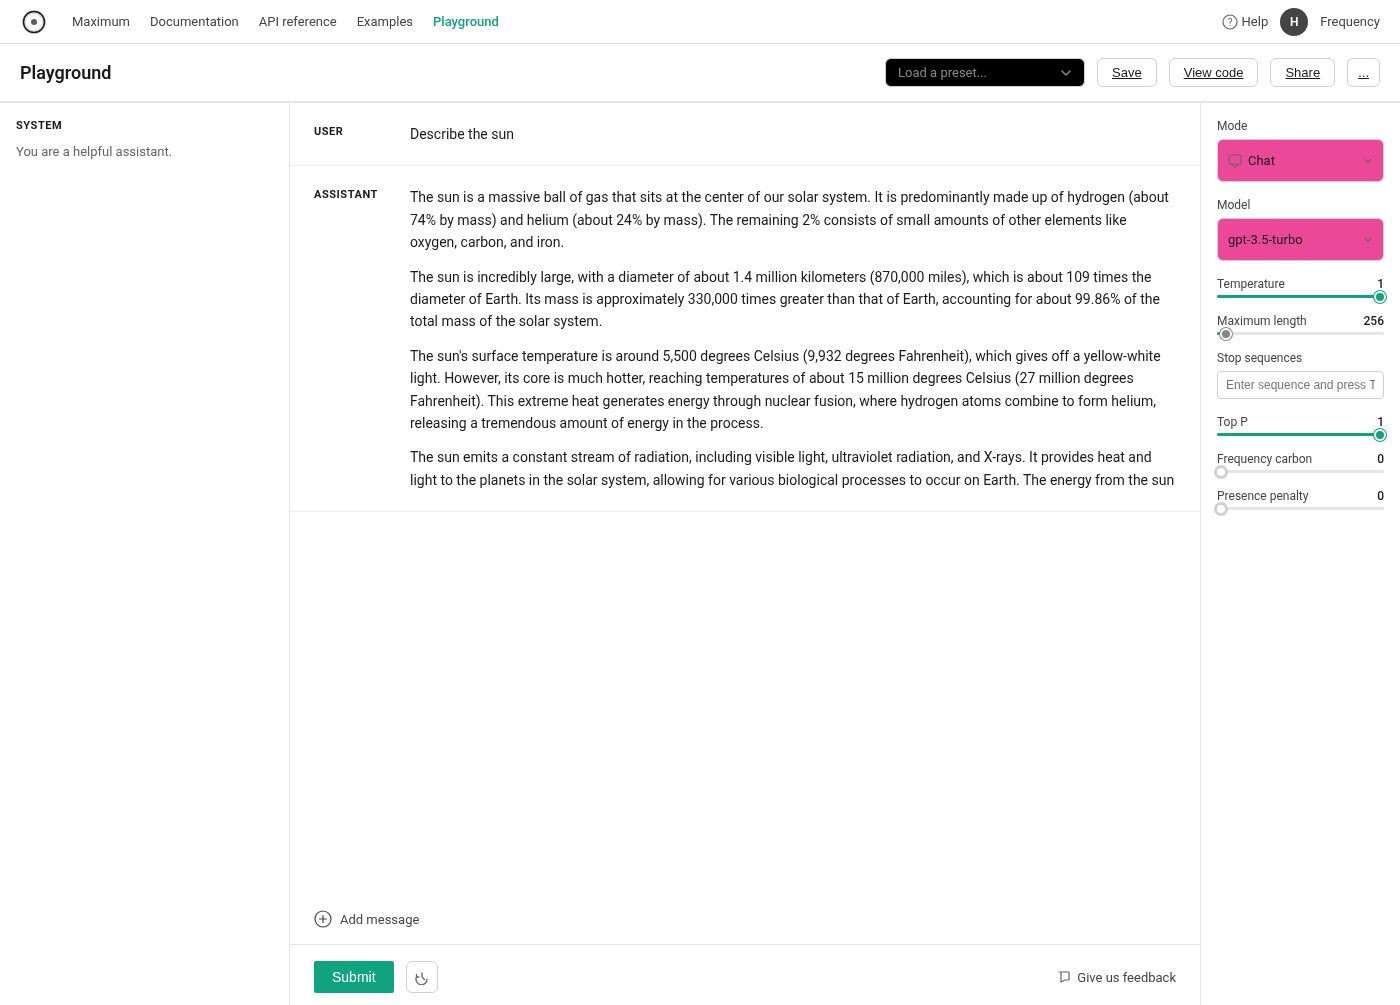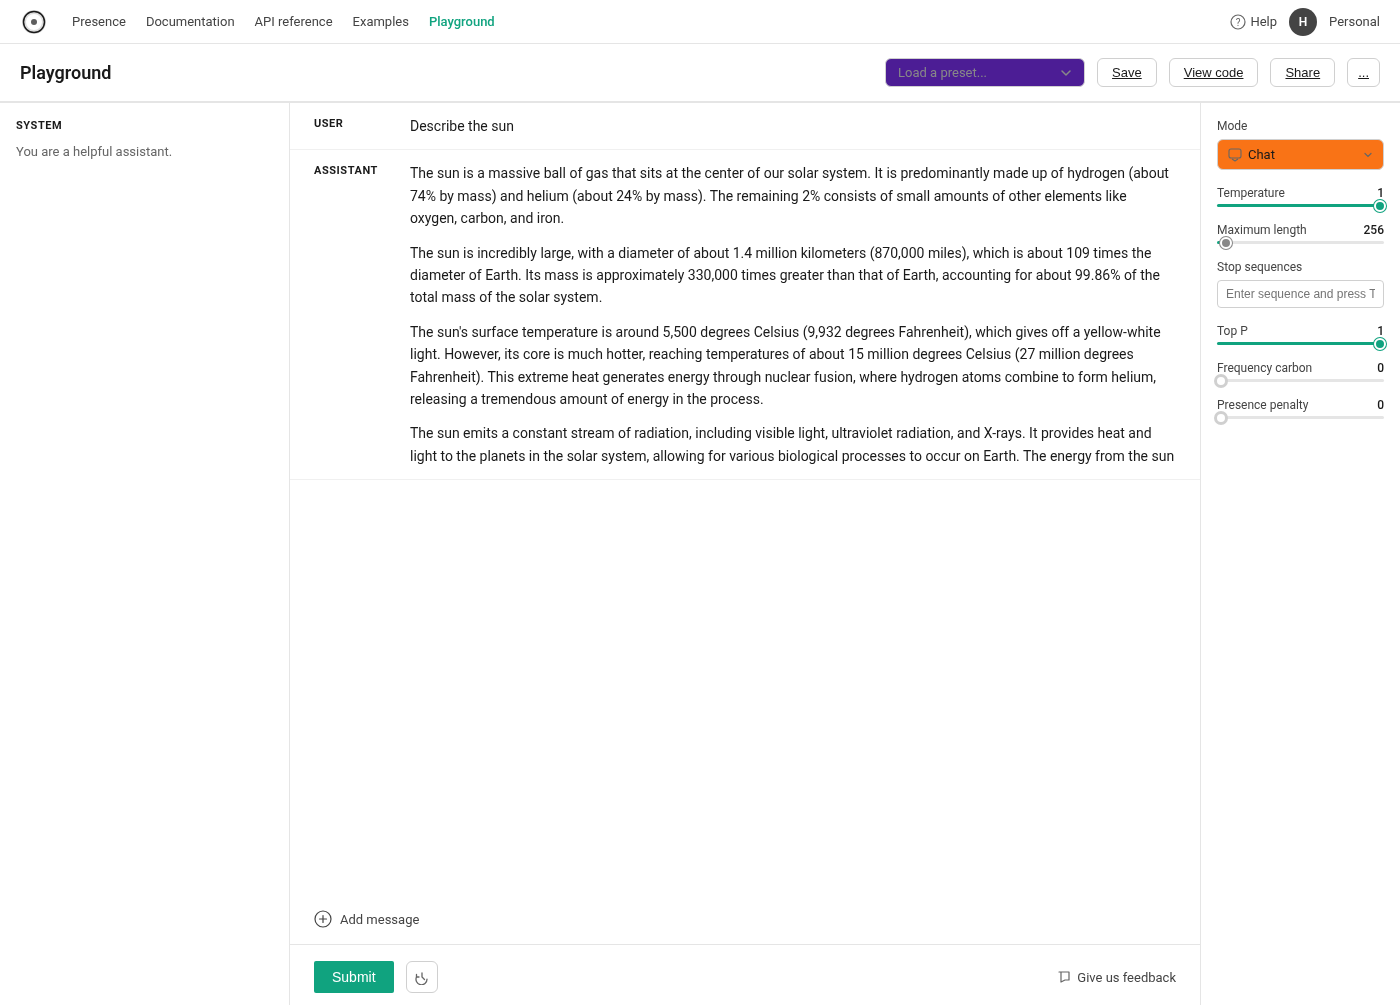--- a/index.html
+++ b/index.html
@@ -21,21 +21,21 @@
 
     
     .page-header {
       display: flex; align-items: center; padding: 14px 20px; border-bottom: 1px solid #e5e5e5;
       gap: 12px;
     }
     .page-title { font-size: 18px; font-weight: 600; flex: 1; }
     .preset-dropdown {
       display: flex; align-items: center; border: 1px solid #d0d0d0; border-radius: 6px;
       padding: 6px 12px; font-size: 13px; color: #888; cursor: pointer; gap: 8px;
-      min-width: 200px; background: #4c1d95;
+      min-width: 200px; background: #000000;
     }
     .preset-dropdown-text { flex: 1; }
     .header-btn {
       padding: 6px 14px; border-radius: 6px; font-size: 13px; cursor: pointer; font-weight: 500; text-decoration: underline;
     }
     .btn-save { background: #fff; border: 1px solid #d0d0d0; color: #1a1a1a; }
     .btn-viewcode { background: #fff; border: 1px solid #d0d0d0; color: #1a1a1a; }
     .btn-share { background: #fff; border: 1px solid #d0d0d0; color: #1a1a1a; }
     .btn-more { background: #fff; border: 1px solid #d0d0d0; color: #1a1a1a; padding: 6px 10px; }
 
@@ -50,21 +50,21 @@
     .system-label { font-size: 11px; font-weight: 700; letter-spacing: 0.05em; color: #1a1a1a; margin-bottom: 10px; }
     .system-content { font-size: 13px; color: #666; line-height: 1.5; }
 
     
     .chat-panel {
       flex: 1; display: flex; flex-direction: column; border-top: 1px solid #e5e5e5;
       overflow: hidden;
     }
     .messages-area { flex: 1; overflow-y: auto; }
     .message-row {
-      display: flex; gap: 16px; padding: 12px 24px;
+      display: flex; gap: 16px; padding: 20px 24px;
       border-bottom: 1px solid #f0f0f0;
       align-items: flex-start;
     }
     .message-role {
       font-size: 11px; font-weight: 700; letter-spacing: 0.05em; color: #1a1a1a;
       min-width: 80px; padding-top: 2px; text-transform: uppercase;
     }
     .message-text { font-size: 14px; color: #1a1a1a; line-height: 1.6; flex: 1; }
     .message-text p { margin-bottom: 12px; }
     .message-text p:last-child { margin-bottom: 0; }
@@ -91,22 +91,22 @@
     .feedback-btn { font-size: 13px; color: #444; cursor: pointer; display: flex; gap: 6px; }
 
     
     .right-panel {
       width: 200px; border-left: 1px solid #e5e5e5; border-top: 1px solid #e5e5e5;
       padding: 16px; flex-shrink: 0; overflow-y: auto;
     }
     .panel-section { margin-bottom: 16px; }
     .panel-label { font-size: 12px; color: #444; margin-bottom: 6px; font-weight: 400; }
     .panel-select {
-      width: 100%; padding: 7px 10px; border: 1px solid #d0d0d0; border-radius: 6px;
-      font-size: 13px; color: #1a1a1a; background: #f97316; cursor: pointer;
+      width: 100%; padding: 13px 10px; border: 1px solid #d0d0d0; border-radius: 6px;
+      font-size: 13px; color: #1a1a1a; background: #ec4899; cursor: pointer;
       display: flex; align-items: center; justify-content: space-between; gap: 16px;
     }
     .select-inner { display: flex; align-items: center; gap: 6px; }
 
     .param-row { display: flex; align-items: center; justify-content: space-between; margin-bottom: 4px; }
     .param-name { font-size: 12px; color: #444; }
     .param-value { font-size: 12px; color: #1a1a1a; font-weight: 500; }
 
     .slider-track {
       width: 100%; height: 3px; background: #e5e5e5; border-radius: 2px; position: relative; margin-bottom: 14px;
@@ -135,36 +135,36 @@
 
 <nav class="top-nav">
   <span class="nav-logo">
     <svg viewBox="0 0 28 28" fill="none" xmlns="http://www.w3.org/2000/svg">
       <path d="M14 2C7.373 2 2 7.373 2 14s5.373 12 12 12 12-5.373 12-12S20.627 2 14 2zm0 4a8 8 0 110 16A8 8 0 0114 6z" fill="#1a1a1a" opacity="0.15"></path>
       <path d="M14 3.5c5.799 0 10.5 4.701 10.5 10.5S19.799 24.5 14 24.5 3.5 19.799 3.5 14 8.201 3.5 14 3.5z" stroke="#1a1a1a" stroke-width="1.5" fill="none"></path>
       <circle cx="14" cy="14" r="3" fill="#1a1a1a" opacity="0.7"></circle>
     </svg>
   </span>
   <div class="nav-links">
-    <a class="nav-link">Presence</a>
+    <a class="nav-link">Maximum</a>
     <a class="nav-link">Documentation</a>
     <a class="nav-link">API reference</a>
     <a class="nav-link">Examples</a>
     <a class="nav-link active">Playground</a>
   </div>
   <div class="nav-right">
     <span class="help-btn">
       <svg width="16" height="16" viewBox="0 0 16 16" fill="none">
         <circle cx="8" cy="8" r="7" stroke="#666" stroke-width="1.2"></circle>
         <text x="8" y="12" text-anchor="middle" font-size="10" fill="#666">?</text>
       </svg>
       <span>Help</span>
     </span>
     <div class="avatar">H</div>
-    <span class="personal-label">Personal</span>
+    <span class="personal-label">Frequency</span>
   </div>
 </nav>
 
 <header class="page-header">
   <h1 class="page-title">Playground</h1>
   <div class="preset-dropdown">
     <span class="preset-dropdown-text">Load a preset...</span>
     <svg width="12" height="12" viewBox="0 0 12 12" fill="none">
       <path d="M2 4l4 4 4-4" stroke="#888" stroke-width="1.5" stroke-linecap="round" stroke-linejoin="round"></path>
     </svg>
@@ -241,20 +241,29 @@
             <path d="M4 11l3 2 3-2" stroke="#666" stroke-width="1.1" stroke-linejoin="round"></path>
           </svg>
           <span>Chat</span>
         </div>
         <svg width="10" height="10" viewBox="0 0 10 10" fill="none">
           <path d="M2 3.5l3 3 3-3" stroke="#666" stroke-width="1.2" stroke-linecap="round"></path>
         </svg>
       </div>
     </div>
 
+    <div class="panel-section">
+      <div class="panel-label">Model</div>
+      <div class="panel-select">
+        <span>gpt-3.5-turbo</span>
+        <svg width="10" height="10" viewBox="0 0 10 10" fill="none">
+          <path d="M2 3.5l3 3 3-3" stroke="#666" stroke-width="1.2" stroke-linecap="round"></path>
+        </svg>
+      </div>
+    </div>
 
     <div class="panel-section">
       <div class="param-row">
         <span class="param-name">Temperature</span>
         <span class="param-value">1</span>
       </div>
       <div class="slider-track">
         <div class="slider-fill" style="width:100%"></div>
         <div class="slider-thumb" style="right:-2px; left:auto;"></div>
       </div>

